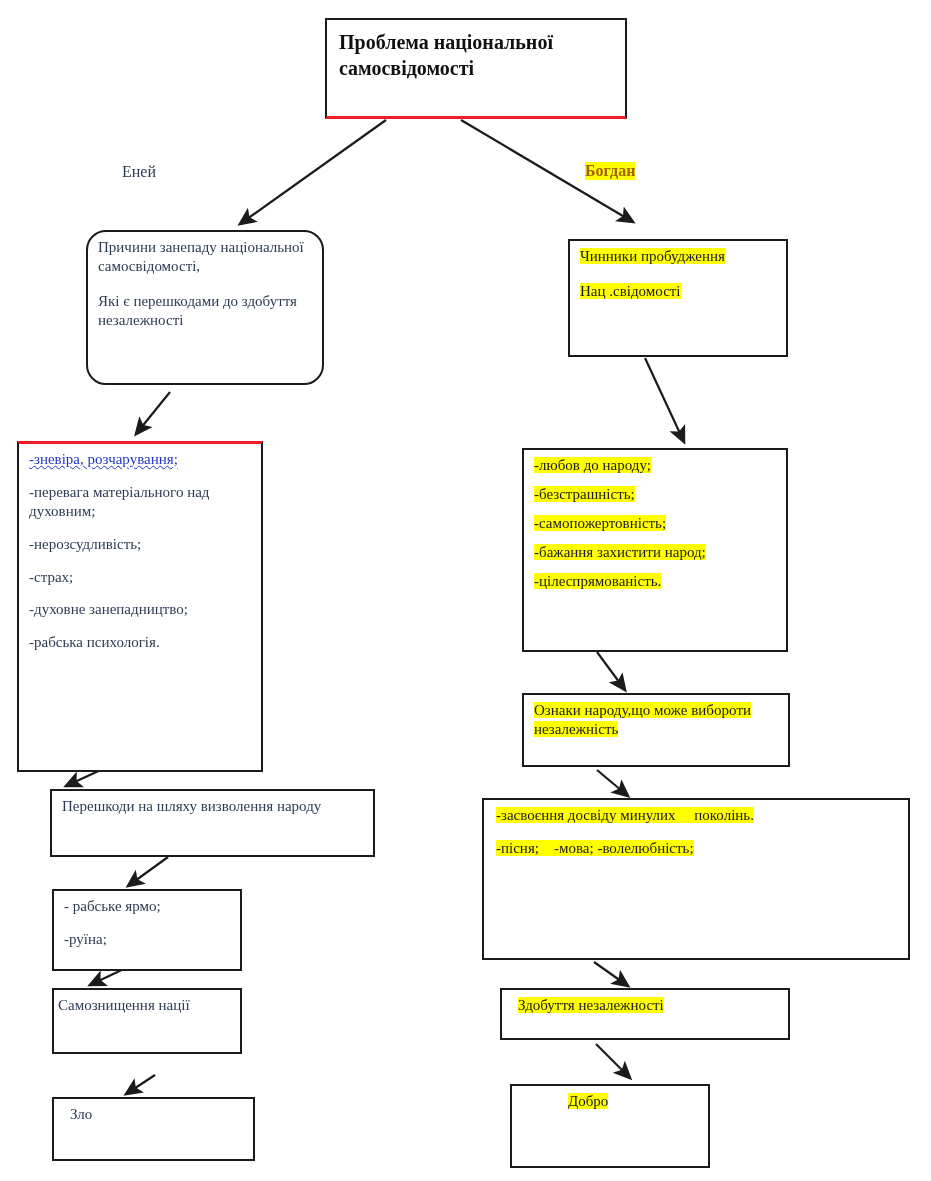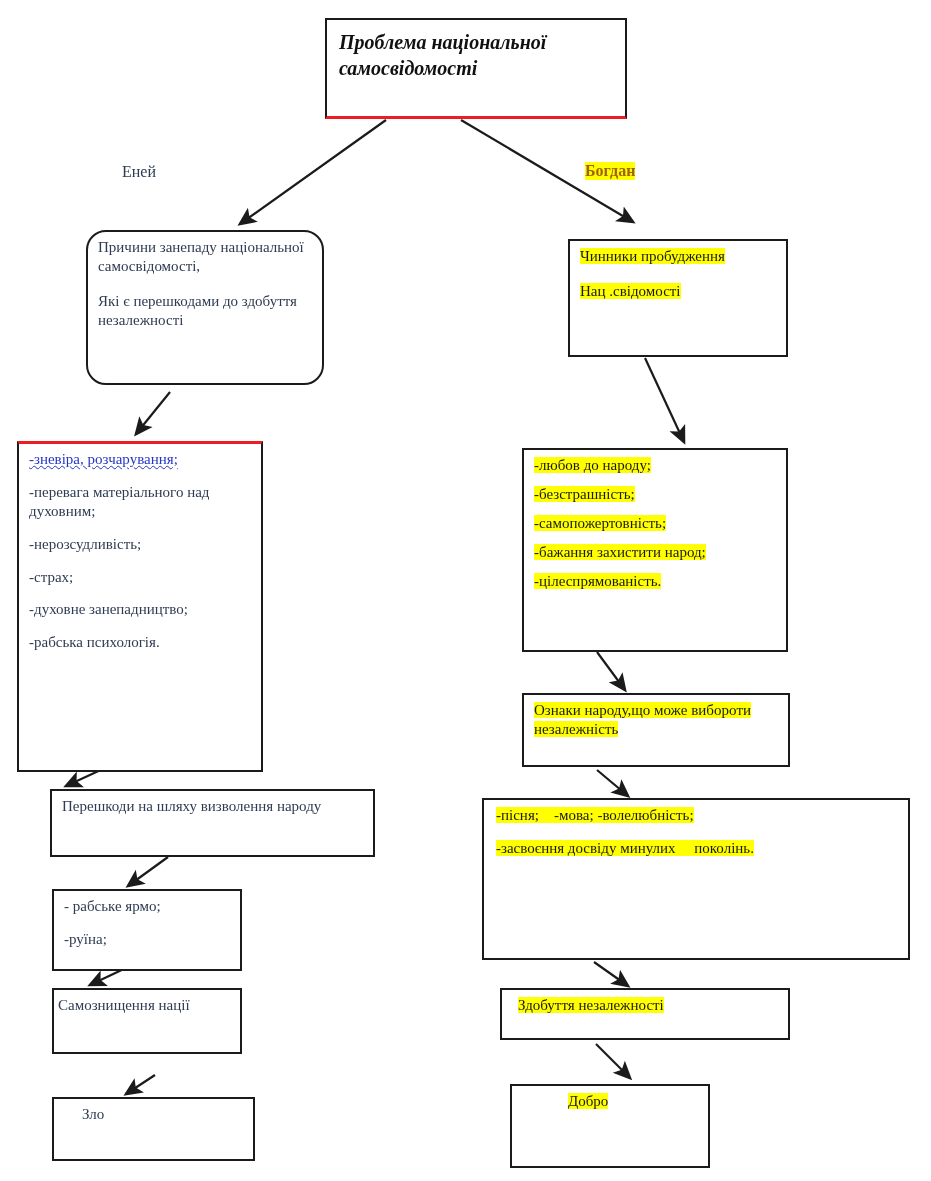--- a/index.html
+++ b/index.html
@@ -110,21 +110,21 @@
       <line x1="597" y1="652" x2="625" y2="690"></line>
 
       <line x1="597" y1="770" x2="628" y2="796"></line>
 
       <line x1="594" y1="962" x2="628" y2="986"></line>
 
       <line x1="596" y1="1044" x2="630" y2="1078"></line>
     </g>
   </svg>
 
-  <div class="box title-box red-bottom" style="left:325px; top:18px; width:302px; height:101px;font-style:italic;">
+  <div class="box title-box red-bottom" style="left:325px; top:18px; width:302px; height:101px;">
     <span>Проблема національної самосвідомості</span>
   </div>
 
   <div class="label" style="left:122px; top:163px;">Еней</div>
   <div class="label hl" style="left:585px; top:162px;">Богдан</div>
 
   <div class="box" style="left:86px; top:230px; width:238px; height:155px;border-radius:20px;">
     <p class="para">Причини занепаду національної самосвідомості,</p>
     <p class="para">Які є перешкодами до здобуття незалежності</p>
   </div>
@@ -144,21 +144,21 @@
 
   <div class="box" style="left:52px; top:889px; width:190px; height:82px;">
     <p class="item">- рабське ярмо;</p>
     <p class="item">-руїна;</p>
   </div>
 
   <div class="box" style="left:52px; top:988px; width:190px; height:66px; padding-left:4px;">
     <span>Самознищення нації</span>
   </div>
 
-  <div class="box" style="left:52px; top:1097px; width:203px; height:64px; padding-left:28px;">
+  <div class="box" style="left:52px; top:1097px; width:203px; height:64px; padding-left:16px;">
     <span>Зло</span>
   </div>
 
   <div class="box" style="left:568px; top:239px; width:220px; height:118px;">
     <p class="para">
       <span class="hl yellow-text">Чинники пробудження</span>
     </p>
     <p class="para">
       <span class="hl yellow-text">Нац .свідомості</span>
     </p>
@@ -181,24 +181,24 @@
       <span class="hl yellow-text">-цілеспрямованість.</span>
     </p>
   </div>
 
   <div class="box" style="left:522px; top:693px; width:268px; height:74px;">
     <span class="hl yellow-text">Ознаки народу,що може виборoти незалежність</span>
   </div>
 
   <div class="box" style="left:482px; top:798px; width:428px; height:162px; padding-left:12px;">
     <p class="item">
+      <span class="hl yellow-text nowrap-pre">-засвоєння досвіду минулих     поколінь.</span>
+    </p>
+    <p class="item">
       <span class="hl yellow-text nowrap-pre">-пісня;    -мова; -волелюбність;</span>
-    </p>
-    <p class="item">
-      <span class="hl yellow-text nowrap-pre">-засвоєння досвіду минулих     поколінь.</span>
     </p>
   </div>
 
   <div class="box" style="left:500px; top:988px; width:290px; height:52px; padding-left:16px;">
     <span class="hl yellow-text">Здобуття незалежності</span>
   </div>
 
   <div class="box" style="left:510px; top:1084px; width:200px; height:84px; padding-left:56px;">
     <span class="hl yellow-text">Добро</span>
   </div>

